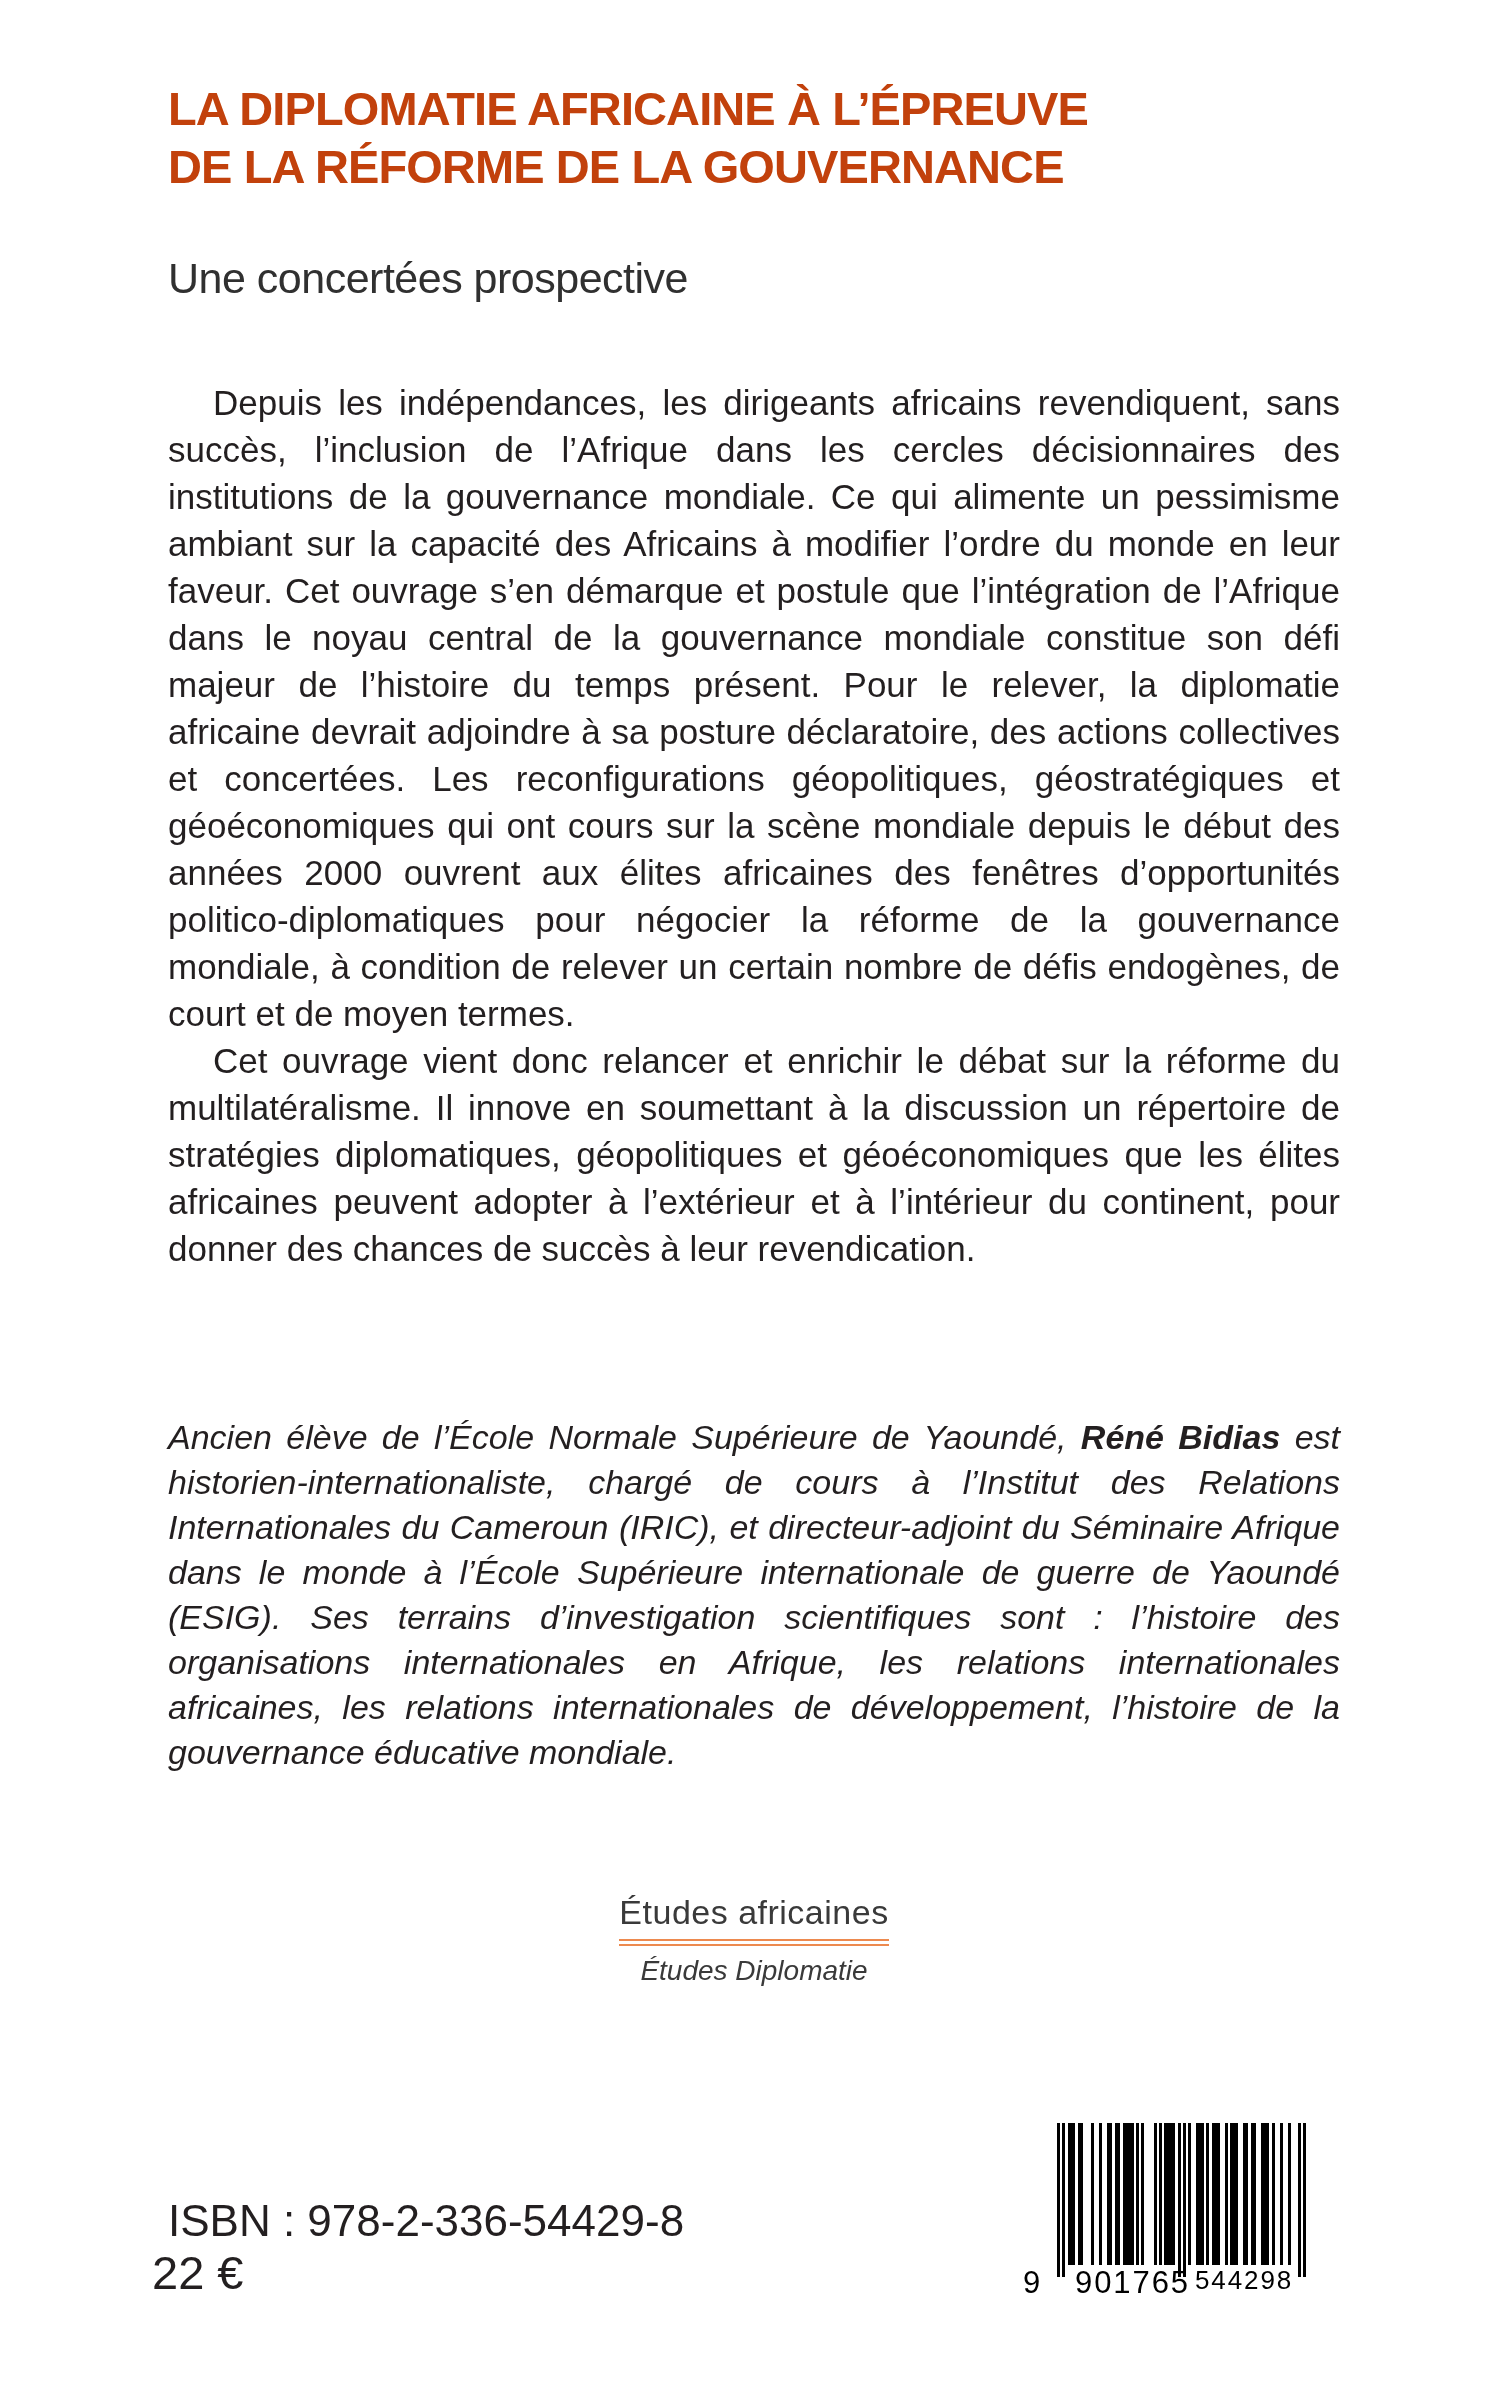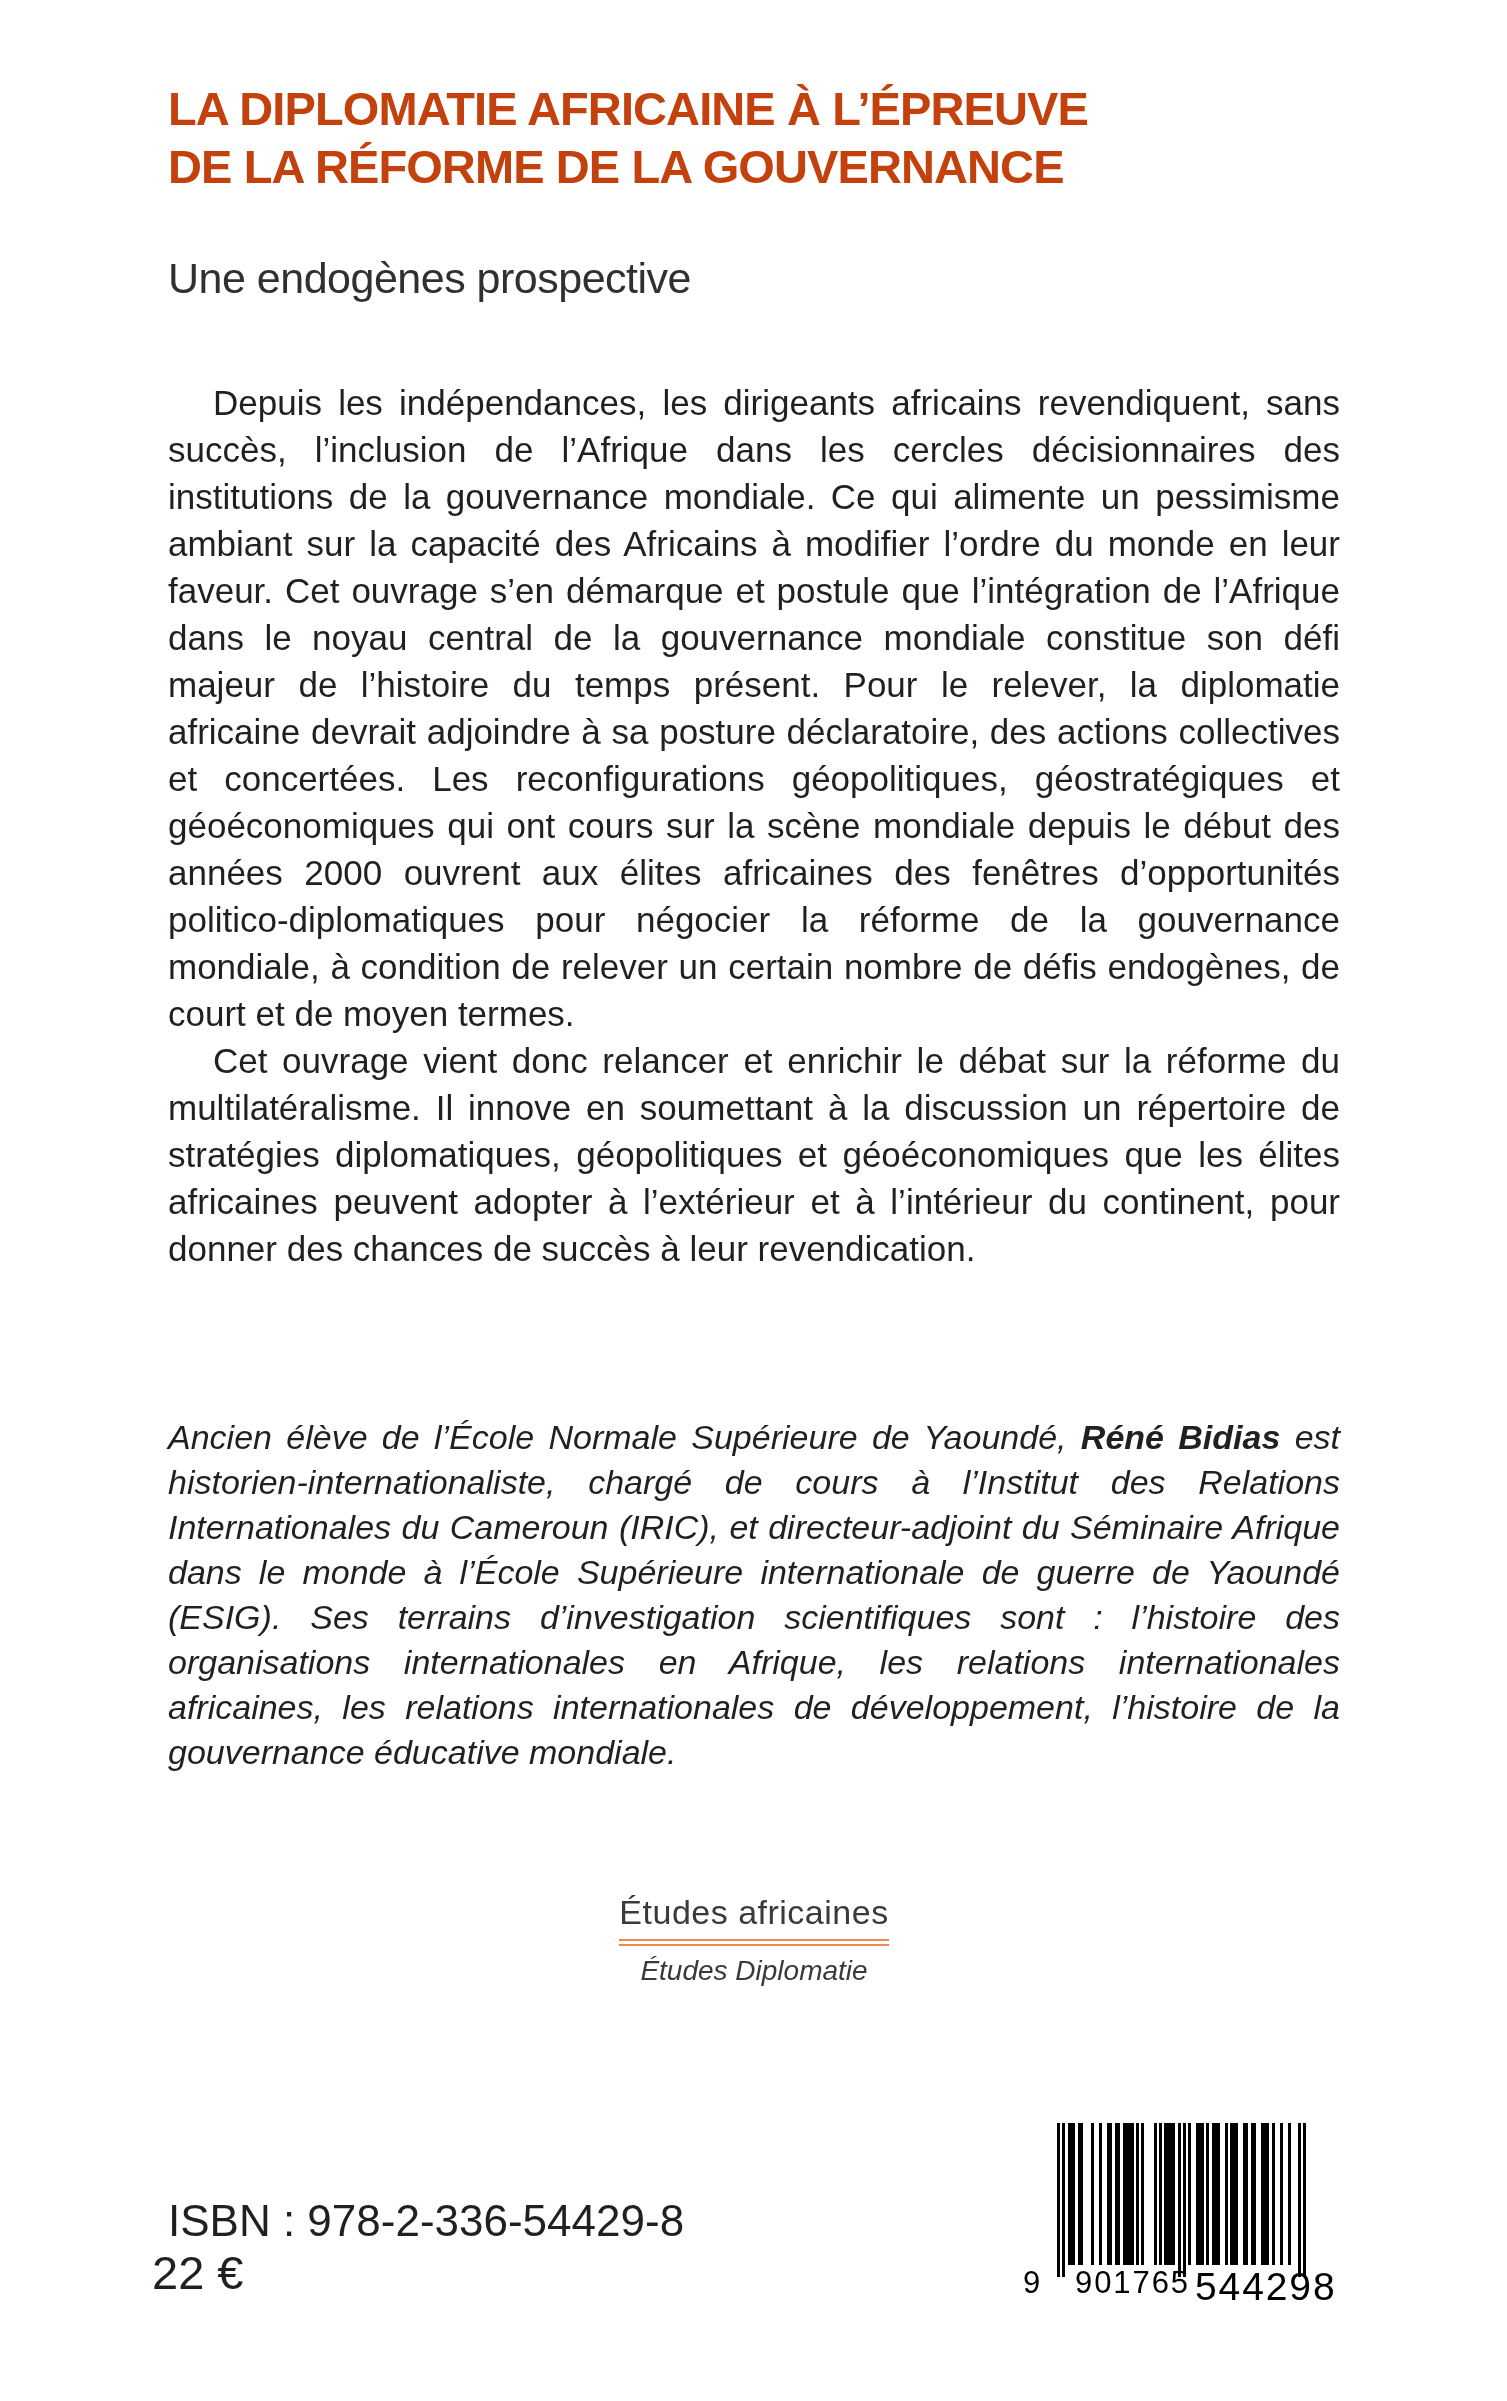--- a/index.html
+++ b/index.html
@@ -65,34 +65,34 @@
   .barcode .digit-first {
     position:absolute; left:-34px; top:142px; width:28px;
     font-size:31px; text-align:left; color:#000;
   }
   .barcode .digits-left {
     position:absolute; left:9.5px; top:142px; width:132px;
     font-size:31px; letter-spacing:1.9px; text-align:center; color:#000;
   }
   .barcode .digits-right {
     position:absolute; left:138px; top:142px; width:132px;
-    font-size:39px; letter-spacing:1.9px; text-align:left; color:#000;
+    font-size:26px; letter-spacing:1.9px; text-align:left; color:#000;
   }
 </style>
 </head>
 <body>
 
 <div class="page">
 
   <h1 class="title" style="margin:0;">
     <span>LA DIPLOMATIE AFRICAINE À L’ÉPREUVE</span>
     <span>DE LA RÉFORME DE LA GOUVERNANCE</span>
   </h1>
 
-  <div class="subtitle">Une endogènes prospective</div>
+  <div class="subtitle">Une concertées prospective</div>
 
   <div class="synopsis">
     <p>Depuis les indépendances, les dirigeants africains revendiquent, sans succès, l’inclusion de l’Afrique dans les cercles décisionnaires des institutions de la gouvernance mondiale. Ce qui alimente un pessimisme ambiant sur la capacité des Africains à modifier l’ordre du monde en leur faveur. Cet ouvrage s’en démarque et postule que l’intégration de l’Afrique dans le noyau central de la gouvernance mondiale constitue son défi majeur de l’histoire du temps présent. Pour le relever, la diplomatie africaine devrait adjoindre à sa posture déclaratoire, des actions collectives et concertées. Les reconfigurations géopolitiques, géostratégiques et géoéconomiques qui ont cours sur la scène mondiale depuis le début des années 2000 ouvrent aux élites africaines des fenêtres d’opportunités politico-diplomatiques pour négocier la réforme de la gouvernance mondiale, à condition de relever un certain nombre de défis endogènes, de court et de moyen termes.</p>
     <p>Cet ouvrage vient donc relancer et enrichir le débat sur la réforme du multilatéralisme. Il innove en soumettant à la discussion un répertoire de stratégies diplomatiques, géopolitiques et géoéconomiques que les élites africaines peuvent adopter à l’extérieur et à l’intérieur du continent, pour donner des chances de succès à leur revendication.</p>
   </div>
 
   <div class="bio"><span>Ancien élève de l’École Normale Supérieure de Yaoundé, </span><b>Réné Bidias</b><span> est historien-internationaliste, chargé de cours à l’Institut des Relations Internationales du Cameroun (IRIC), et directeur-adjoint du Séminaire Afrique dans le monde à l’École Supérieure internationale de guerre de Yaoundé (ESIG). Ses terrains d’investigation scientifiques sont : l’histoire des organisations internationales en Afrique, les relations internationales africaines, les relations internationales de développement, l’histoire de la gouvernance éducative mondiale.</span></div>
 
   <div class="collection">
     <div class="name-wrap">

